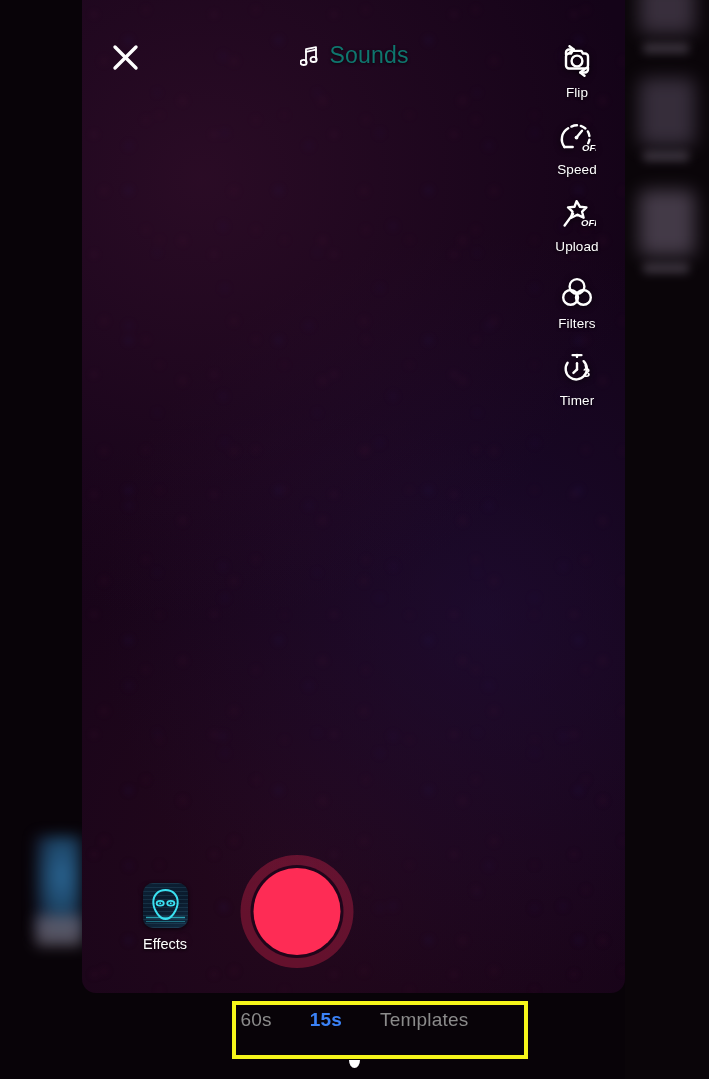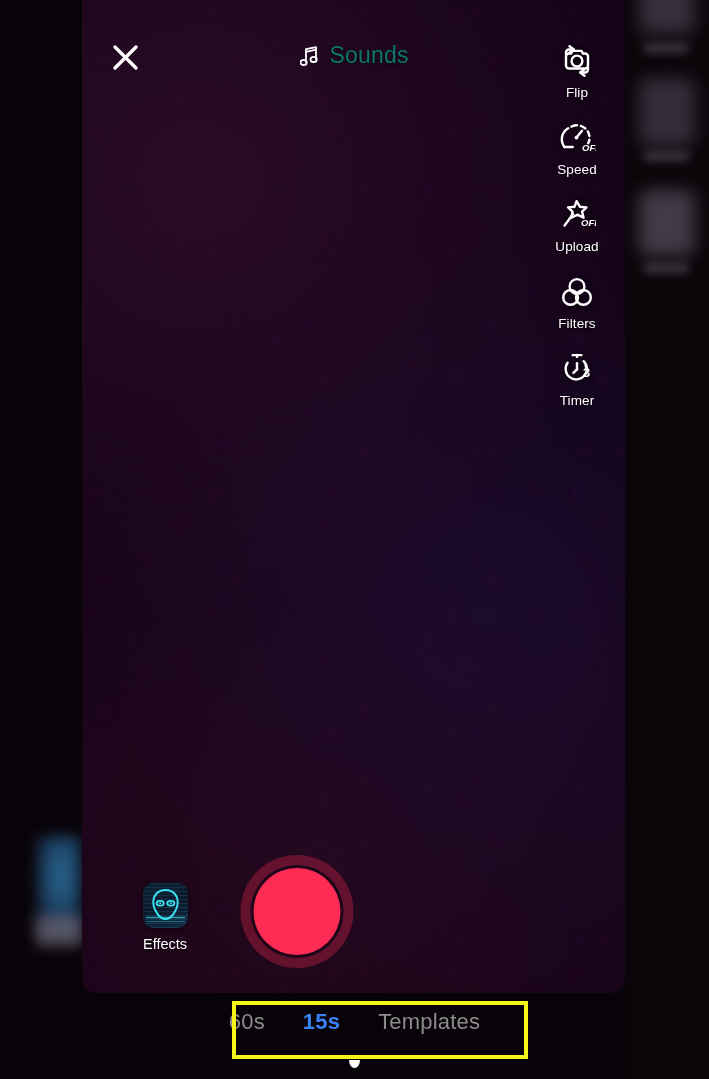--- a/index.html
+++ b/index.html
@@ -264,21 +264,21 @@
     justify-content: center;
     align-items: center;
   }
   .mode-inner {
     display: flex;
     align-items: center;
     gap: 38px;
   }
   .mode-tab {
     color: #8b8b8b;
-    font-size: 22px;
+    font-size: 19px;
     letter-spacing: .2px;
     cursor: pointer;
     white-space: nowrap;
   }
   .mode-tab.active {
     color: #3b82f6;
     font-weight: bold;
   }
   .mode-dot {
     position: absolute;

